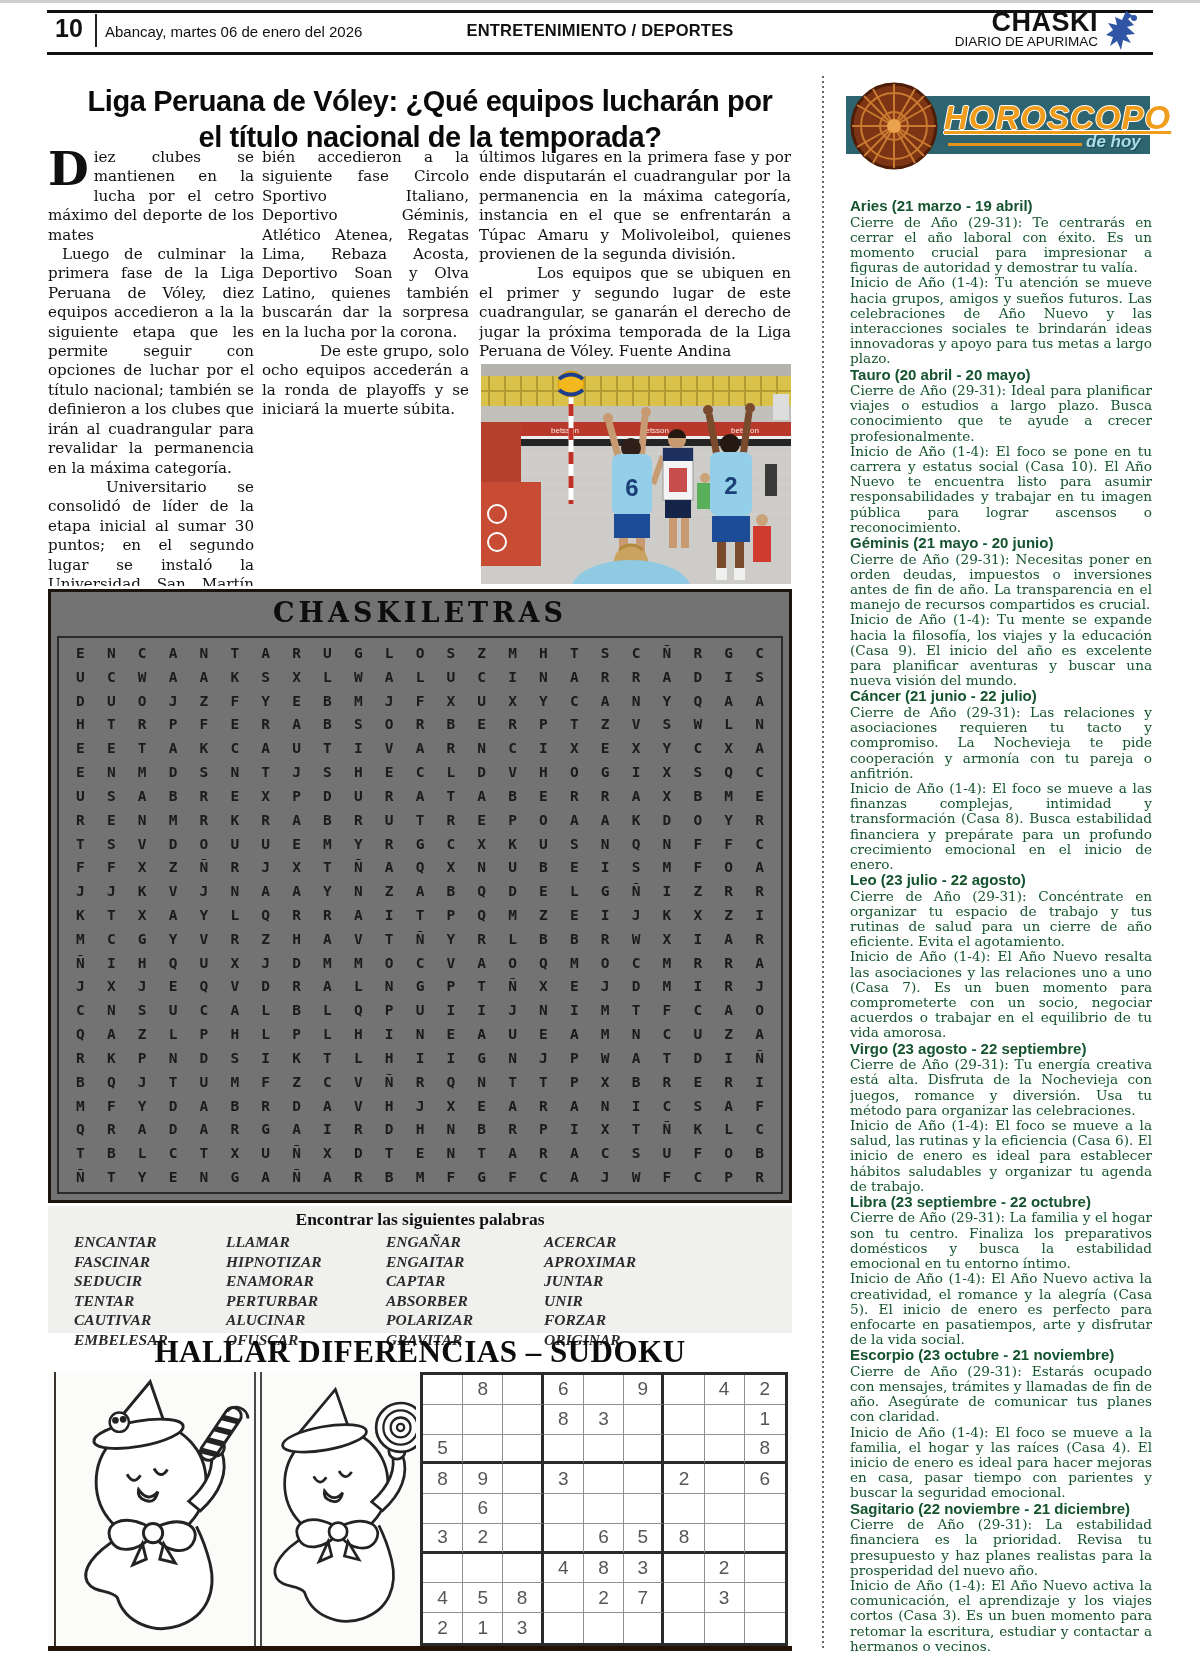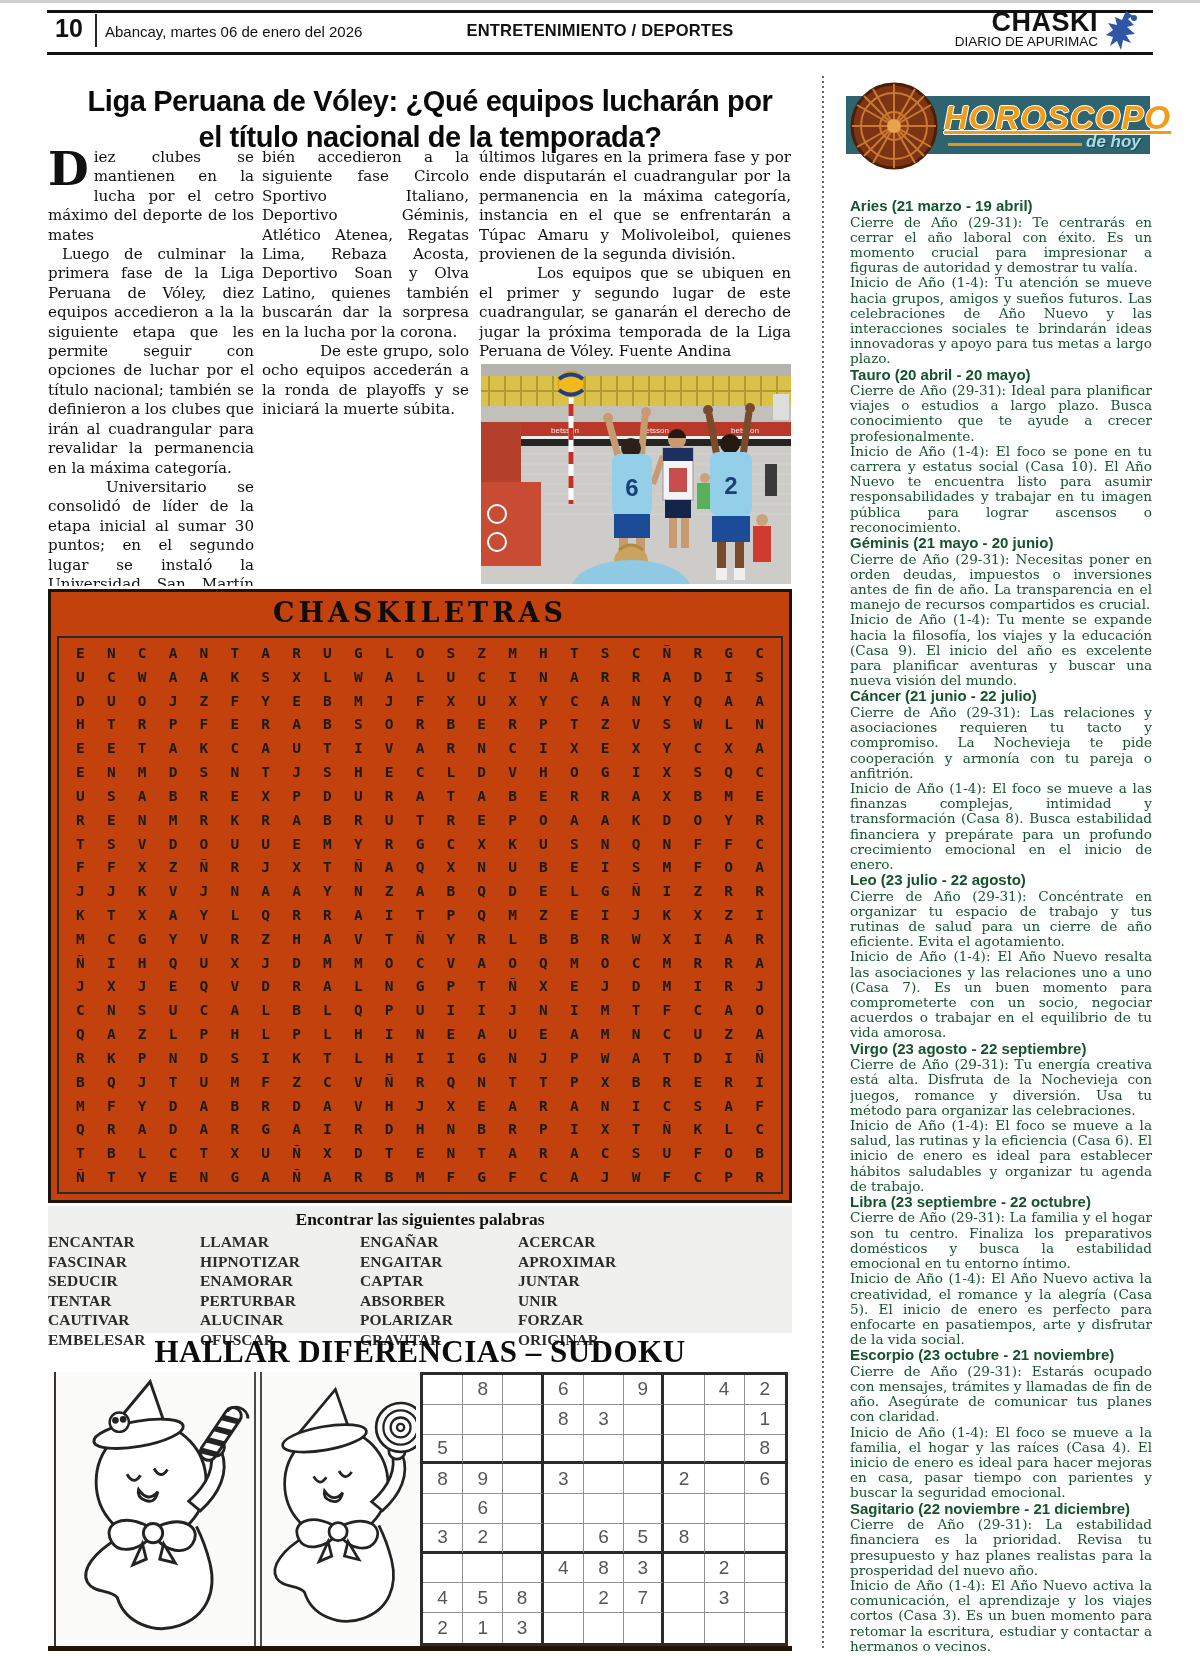--- a/index.html
+++ b/index.html
@@ -38,34 +38,34 @@
   .apara{margin:0;}
   .ind-sm{text-indent:14px;}
   .ind-lg{text-indent:58px;}
   .dropcap{float:left;font-family:"DejaVu Serif",serif;font-weight:bold;font-size:47px;
            line-height:36px;padding:3px 5px 0 0;}
 
   .photo{position:absolute;left:481px;top:364px;width:310px;height:220px;}
 
   
   .ws-box{position:absolute;left:48px;top:589px;width:744px;height:614px;border:3px solid #1c130a;
-          background:#c2410c;box-sizing:border-box;}
+          background:#737373;box-sizing:border-box;}
   .ws-title{text-align:center;margin-top:5px;font-family:"DejaVu Serif",serif;font-weight:bold;
             font-size:27px;letter-spacing:4px;color:#0d0d0d;}
   .ws-inner{position:absolute;left:6px;top:44px;right:6px;bottom:6px;border:2px solid #2a2a2a;}
   #ws-grid{position:absolute;left:6px;top:3px;right:6px;bottom:3px;display:grid;
            grid-template-columns:repeat(23,1fr);grid-auto-rows:1fr;}
   .ws-cell{display:flex;align-items:center;justify-content:center;
            font-family:"DejaVu Sans Mono",monospace;font-weight:bold;font-size:14.5px;color:#1b1b1b;}
 
   
   .words{position:absolute;left:48px;top:1206px;width:744px;height:127px;background:#f0f0ee;box-sizing:border-box;}
   .words-head{text-align:center;font-family:"Liberation Serif",serif;font-weight:bold;
               font-size:17.5px;margin:3px 0 2px 0;color:#111;}
-  #word-cols{display:grid;grid-template-columns:152px 160px 158px 148px 126px;}
+  #word-cols{display:grid;grid-template-columns:152px 160px 158px 148px 126px;padding-left:26px;font-style:italic;}
   .word{font-family:"Liberation Serif",serif;font-weight:bold;font-size:15.5px;line-height:19.5px;color:#2c2c2c;}
 
   
   .hd-title{position:absolute;left:48px;top:1334px;width:744px;text-align:center;
             font-family:"Liberation Serif",serif;font-weight:bold;font-size:31px;
             letter-spacing:.5px;color:#0c0c0c;}
   .bottom{position:absolute;left:48px;top:1372px;width:744px;height:279px;
           border-bottom:5px solid #241307;box-sizing:border-box;background:#fbfbfa;}
   .gp-border{position:absolute;left:6px;top:0;width:2px;height:274px;background:#3a332c;}
   .gdiv{position:absolute;left:206px;top:0;width:4px;height:274px;

